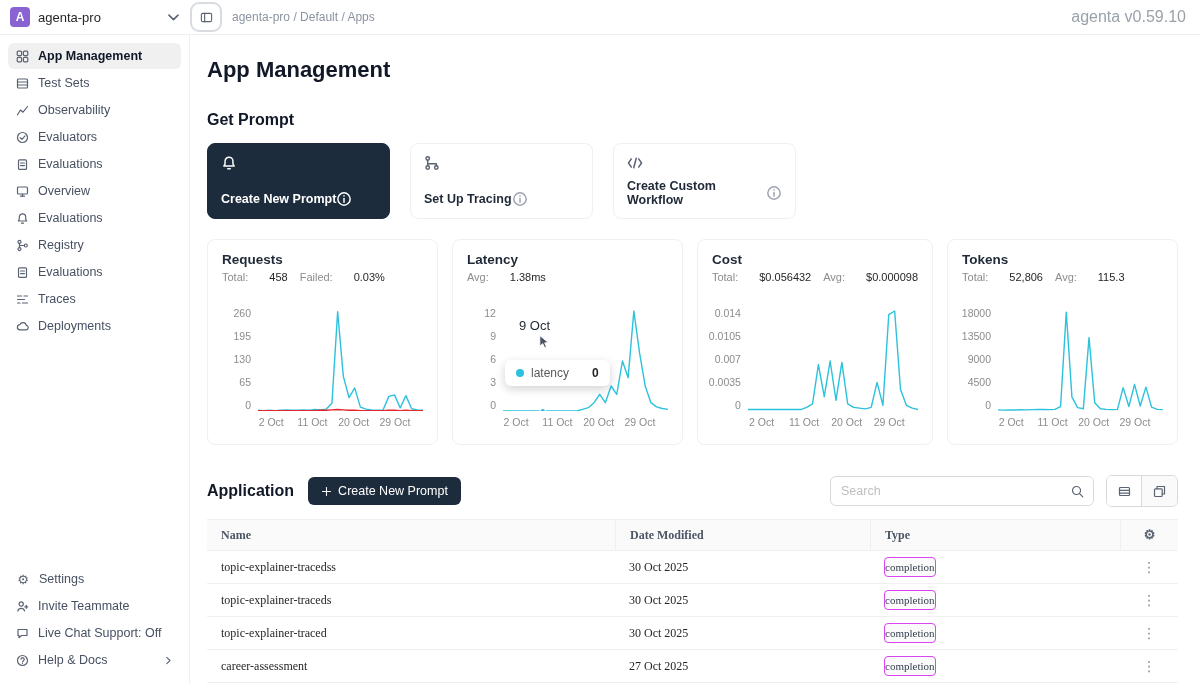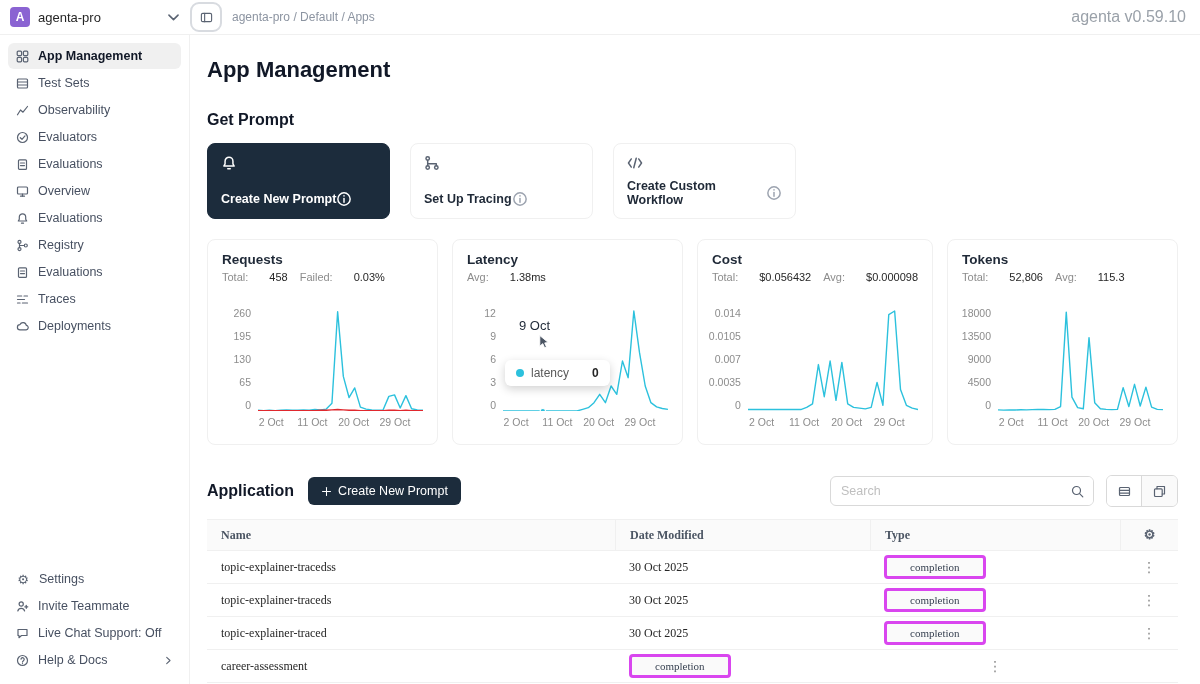--- a/index.html
+++ b/index.html
@@ -104,21 +104,21 @@
   .tbl { margin-top:12px; border-top:1px solid #f0f0f0;font-family:Liberation Serif, serif; }
   .thead, .trow { display:grid; grid-template-columns: 1fr 255px 250px 58px; align-items:center; }
   .thead { height:31px; background:#fafafa; border-bottom:1px solid #f0f0f0;
     font-size:12px; font-weight:600; color:#4b5563; }
   .thead > div { padding:0 14px; height:100%; display:flex; align-items:center; }
   .thead > div + div { border-left:1px solid #f0f0f0; }
   .th-gear { justify-content:center; cursor:pointer; }
   .trow { height:33px; border-bottom:1px solid #f0f0f0; font-size:12px; color:#262626; cursor:pointer; }
   .trow > div { padding:0 14px; }
   .tag { display:inline-block; font-size:11px; color:#374151; background:#fafafa;
-    border:3px solid #d946ef; border-radius:4px; padding:2px 23px; line-height:1.3; }
+    border:1px solid #d946ef; border-radius:4px; padding:2px 0; line-height:1.3; }
   .more { text-align:center; color:#8c8c8c; font-size:14px; cursor:pointer; }
 </style>
 </head>
 <body>
 
 <header class="topbar">
   <div class="ws">
     <span class="avatar">A</span>
     <span class="ws-name">agenta-pro</span>
     <svg class="icn chev" viewBox="0 0 10 8">
@@ -507,18 +507,19 @@
         <div class="more">⋮</div>
       </div>
       <div class="trow">
         <div>topic-explainer-traced</div>
         <div>30 Oct 2025</div>
         <div><span class="tag">completion</span></div>
         <div class="more">⋮</div>
       </div>
       <div class="trow">
         <div>career-assessment</div>
+        <div>27 Oct 2025</div>
         <div><span class="tag">completion</span></div>
         <div class="more">⋮</div>
       </div>
     </div>
   </main>
 </div>
 
 </body></html>

